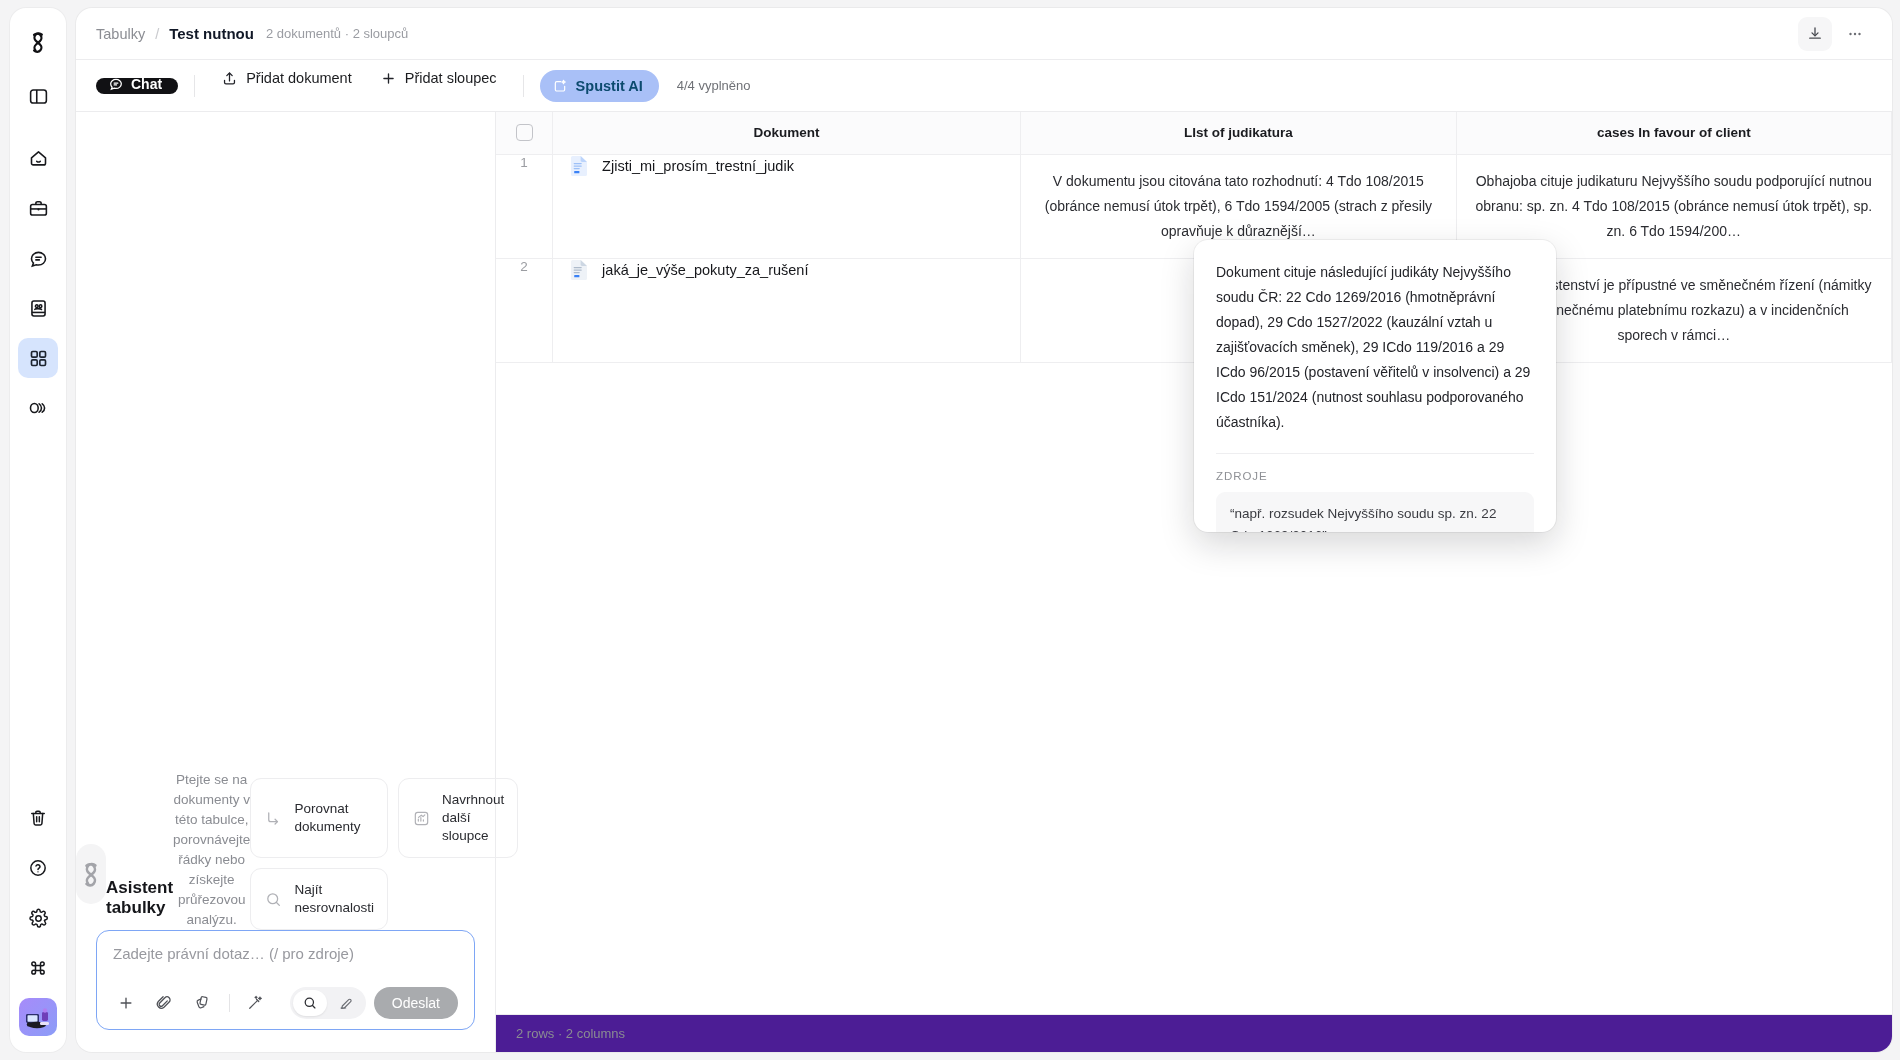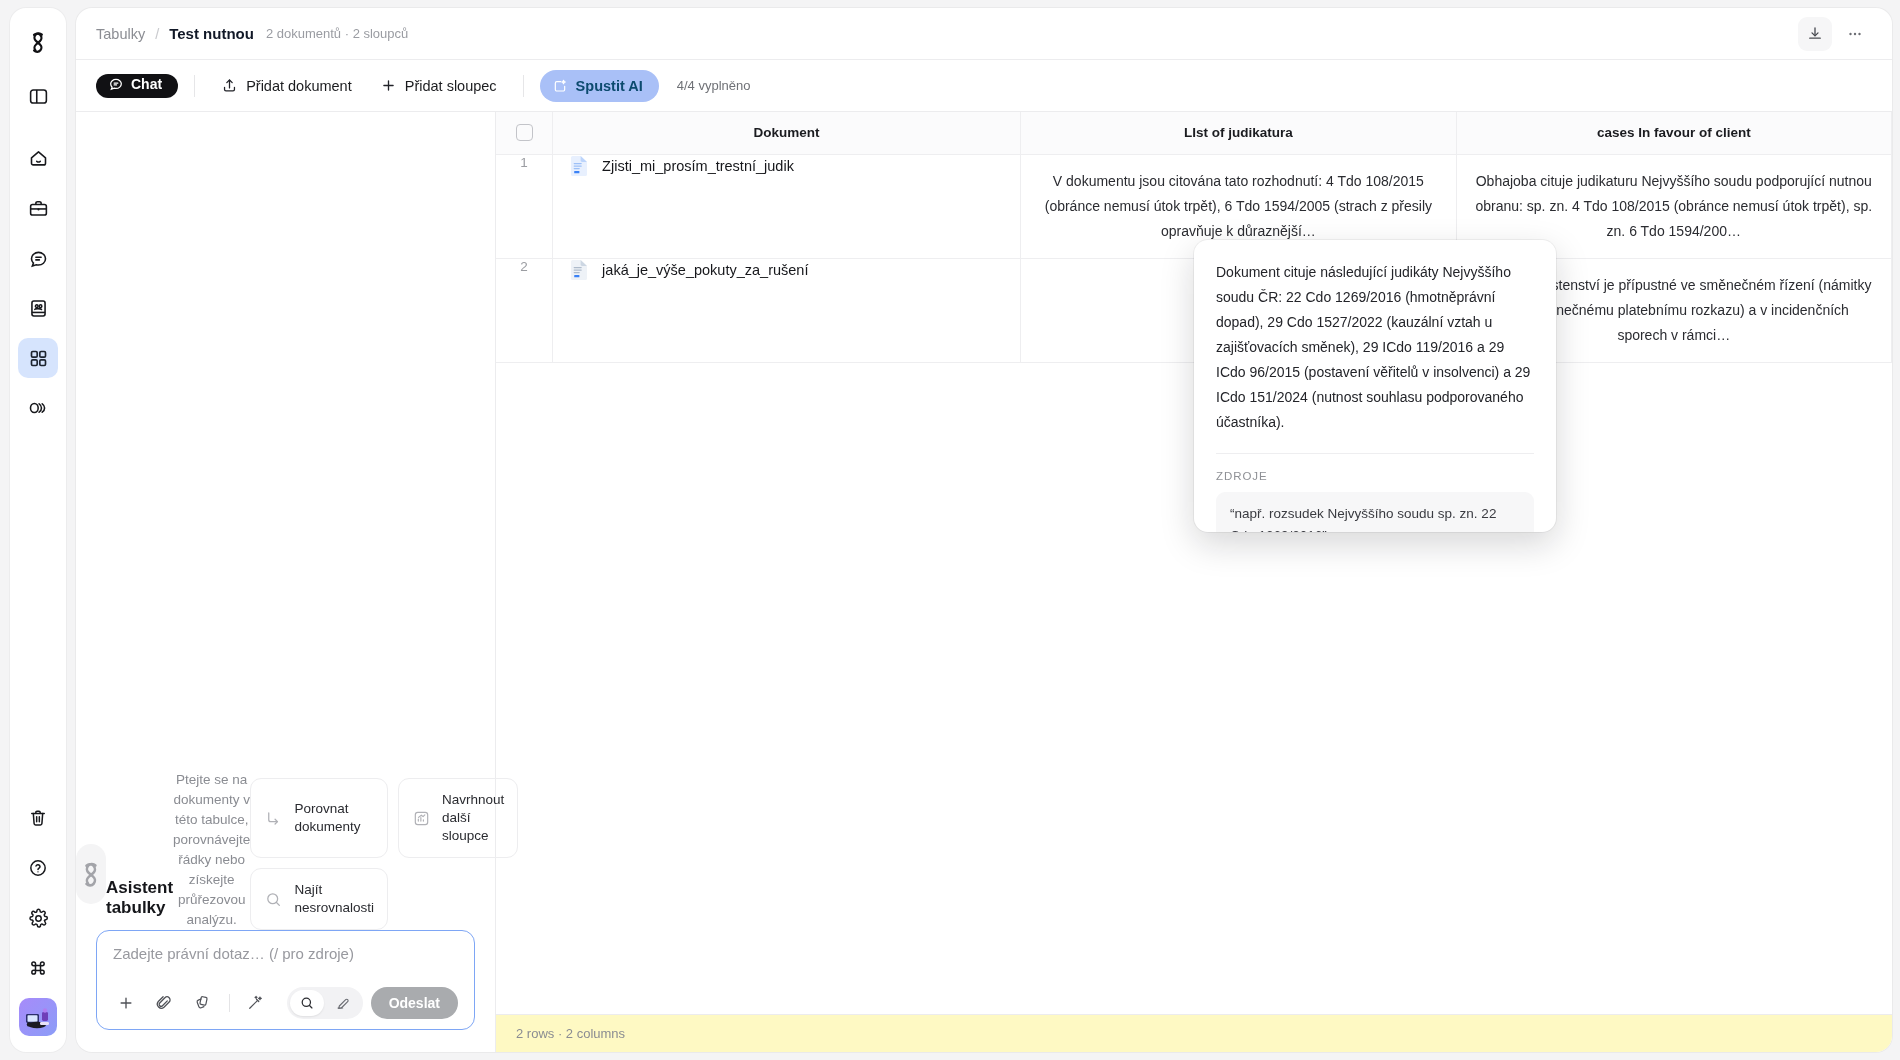--- a/index.html
+++ b/index.html
@@ -64,28 +64,28 @@
     cursor: pointer; color: #6b6d73;
   }
 
   
   .toolbar {
     height: 52px; border-bottom: 1px solid #ececee;
     display: flex; align-items: center; padding: 0 20px; gap: 8px;
   }
   .chip-chat {
     background: #111114; color: #fff; border-radius: 18px;
-    height: 24px; padding: 0 16px 4px 12px;
+    height: 16px; padding: 0 16px 4px 12px;
     display: flex; align-items: center; gap: 7px;
     font-size: 14px; font-weight: 700; cursor: pointer;
   }
   .tb-divider { width: 1px; height: 22px; background: #e6e6e8; margin: 0 8px; }
   .tb-btn {
     height: 32px; padding: 0 10px; border-radius: 8px;
-    display: flex; align-items: center; gap: 8px;
+    display: flex; align-items: flex-start; gap: 8px;
     font-size: 14.5px; color: #1b1c1f; cursor: pointer;
   }
   .chip-ai {
     background: #a9c0f7; color: #0c4a6e; border-radius: 17px;
     height: 32px; padding: 0 16px 0 12px;
     display: flex; align-items: center; gap: 8px;
     font-size: 14.5px; font-weight: 600; cursor: pointer;
   }
   .fill-status { font-size: 13px; color: #6f7176; margin-left: 10px; }
 
@@ -144,21 +144,21 @@
     display: flex; align-items: center; gap: 2px;
   }
   .toggle-pill {
     width: 34px; height: 26px; border-radius: 13px;
     display: flex; align-items: center; justify-content: center; cursor: pointer;
     color: #4c4e54;
   }
   .toggle-pill.on { background: #fff; box-shadow: 0 1px 2px rgba(0,0,0,0.08); }
   .send-btn {
     background: #a9abae; color: #fff; border-radius: 17px;
-    height: 32px; padding: 0 18px; font-size: 14px; font-weight: 700;
+    height: 32px; padding: 0 18px; font-size: 14px; font-weight: 400;
     display: flex; align-items: center; cursor: pointer;
   }
 
   
   .table-panel { flex: 1; position: relative; display: flex; flex-direction: column; }
   .grid-wrap { flex: 1; overflow: hidden; }
   table.grid { border-collapse: collapse; width: 100%; table-layout: fixed; }
   table.grid th, table.grid td {
     border-right: 1px solid #eeeef0; border-bottom: 1px solid #eeeef0;
     vertical-align: top; text-align: center;
@@ -184,21 +184,21 @@
   .doc-inner { display: flex; align-items: center; gap: 13px; }
   .doc-name { font-size: 14.5px; color: #16171b; }
   td.cell-txt {
     padding: 14px 16px; font-size: 14px; color: #2b2c31; line-height: 25px;
     overflow: hidden;
   }
   tr.row { height: 76px; }
   .grid-footer {
     height: 38px; border-top: 1px solid #ececee;
     display: flex; align-items: center; padding: 0 20px;
-    font-size: 13px; color: #8a8c92; background: #fef9c3;
+    font-size: 13px; color: #8a8c92; background: #4c1d95;
   }
 
   
   .popover {
     position: absolute; left: 1118px; top: 232px;
     width: 362px; height: 292px;
     background: #fff; border-radius: 14px;
     box-shadow: 0 12px 34px rgba(16,18,24,0.17), 0 0 0 1px rgba(0,0,0,0.05);
     overflow: hidden; z-index: 30;
   }

